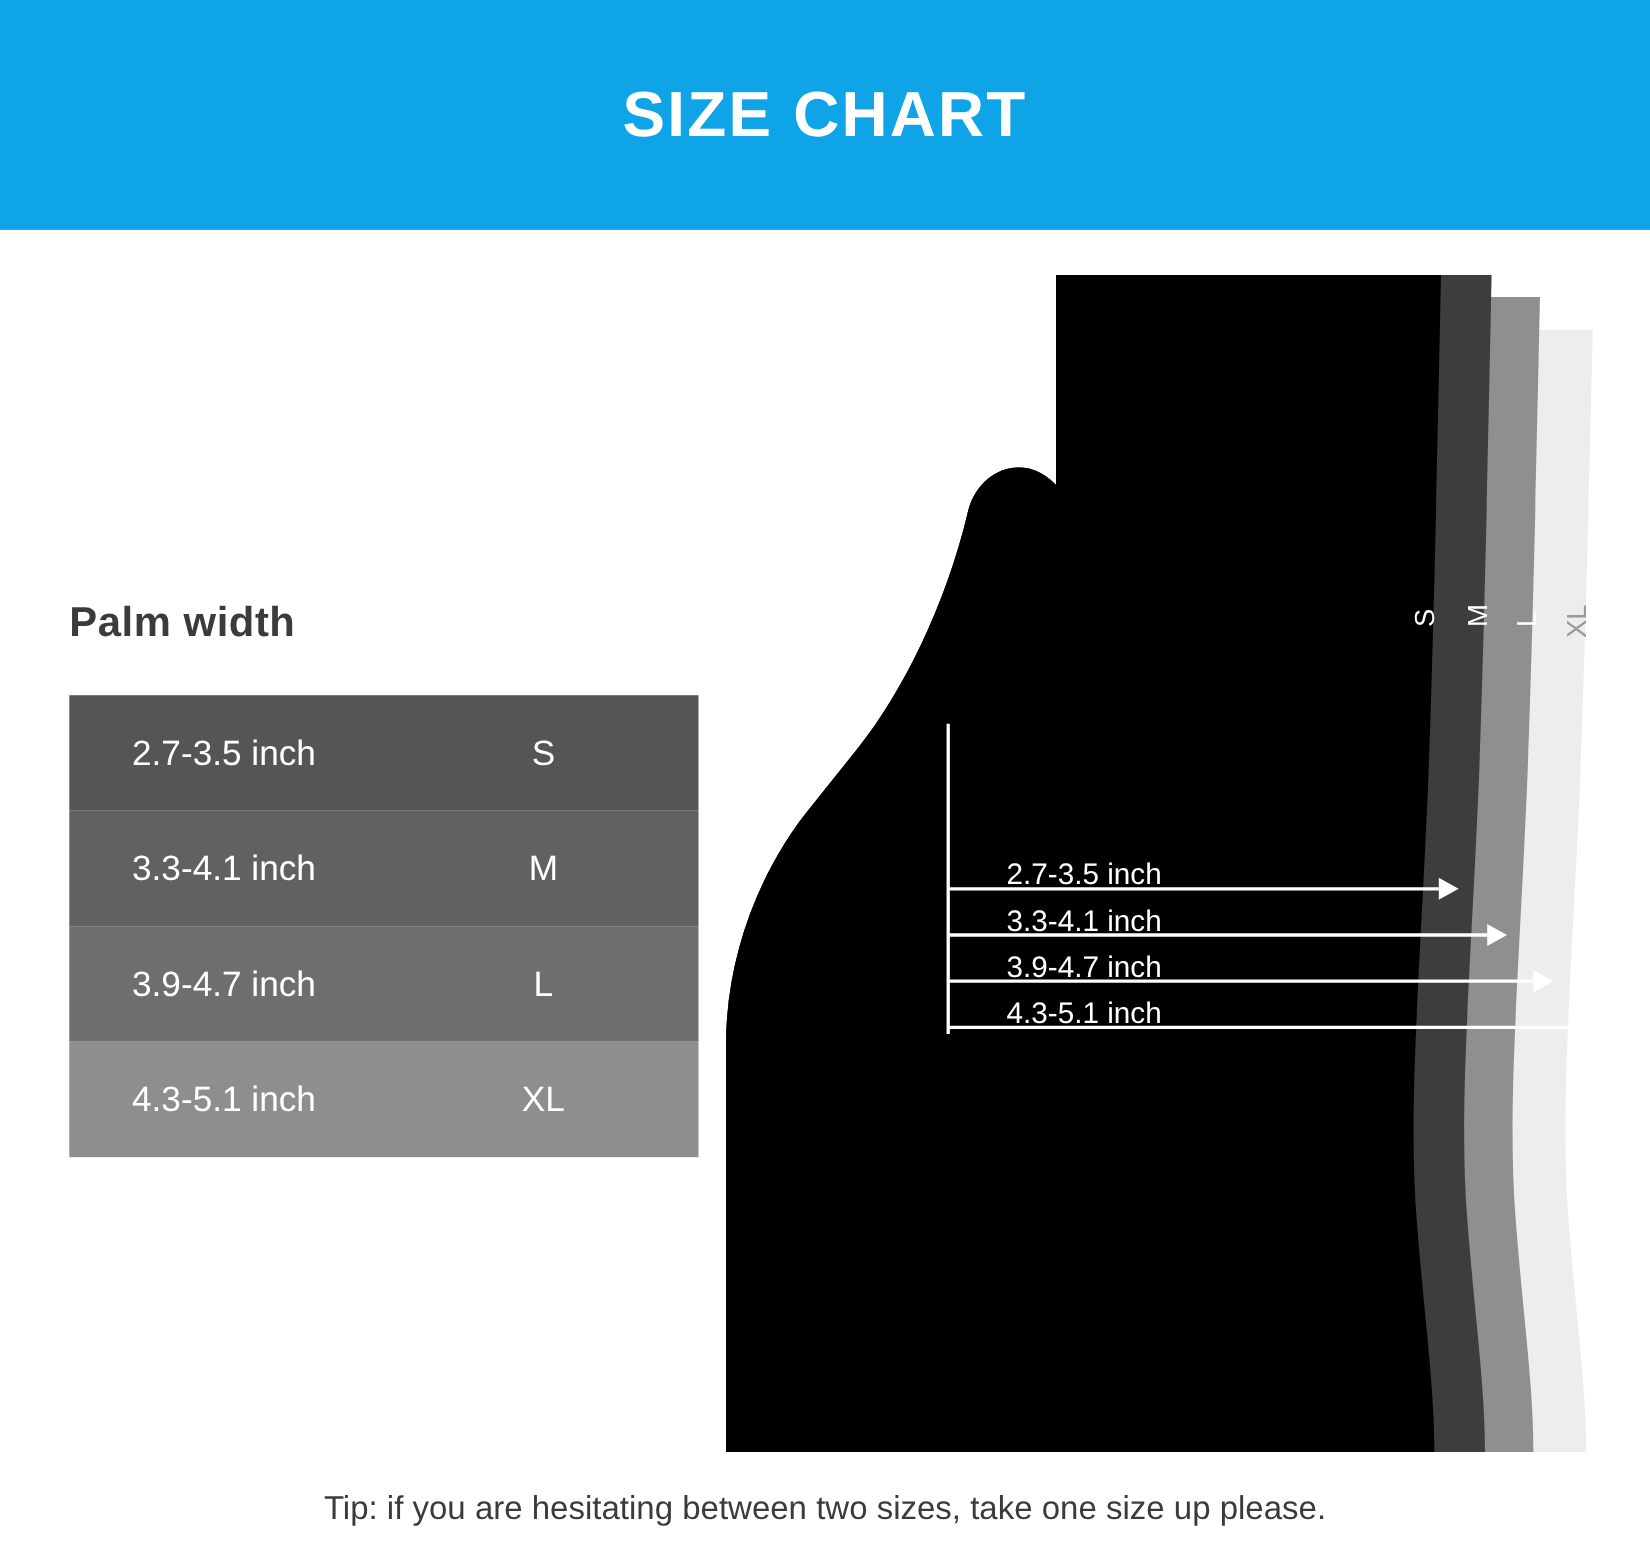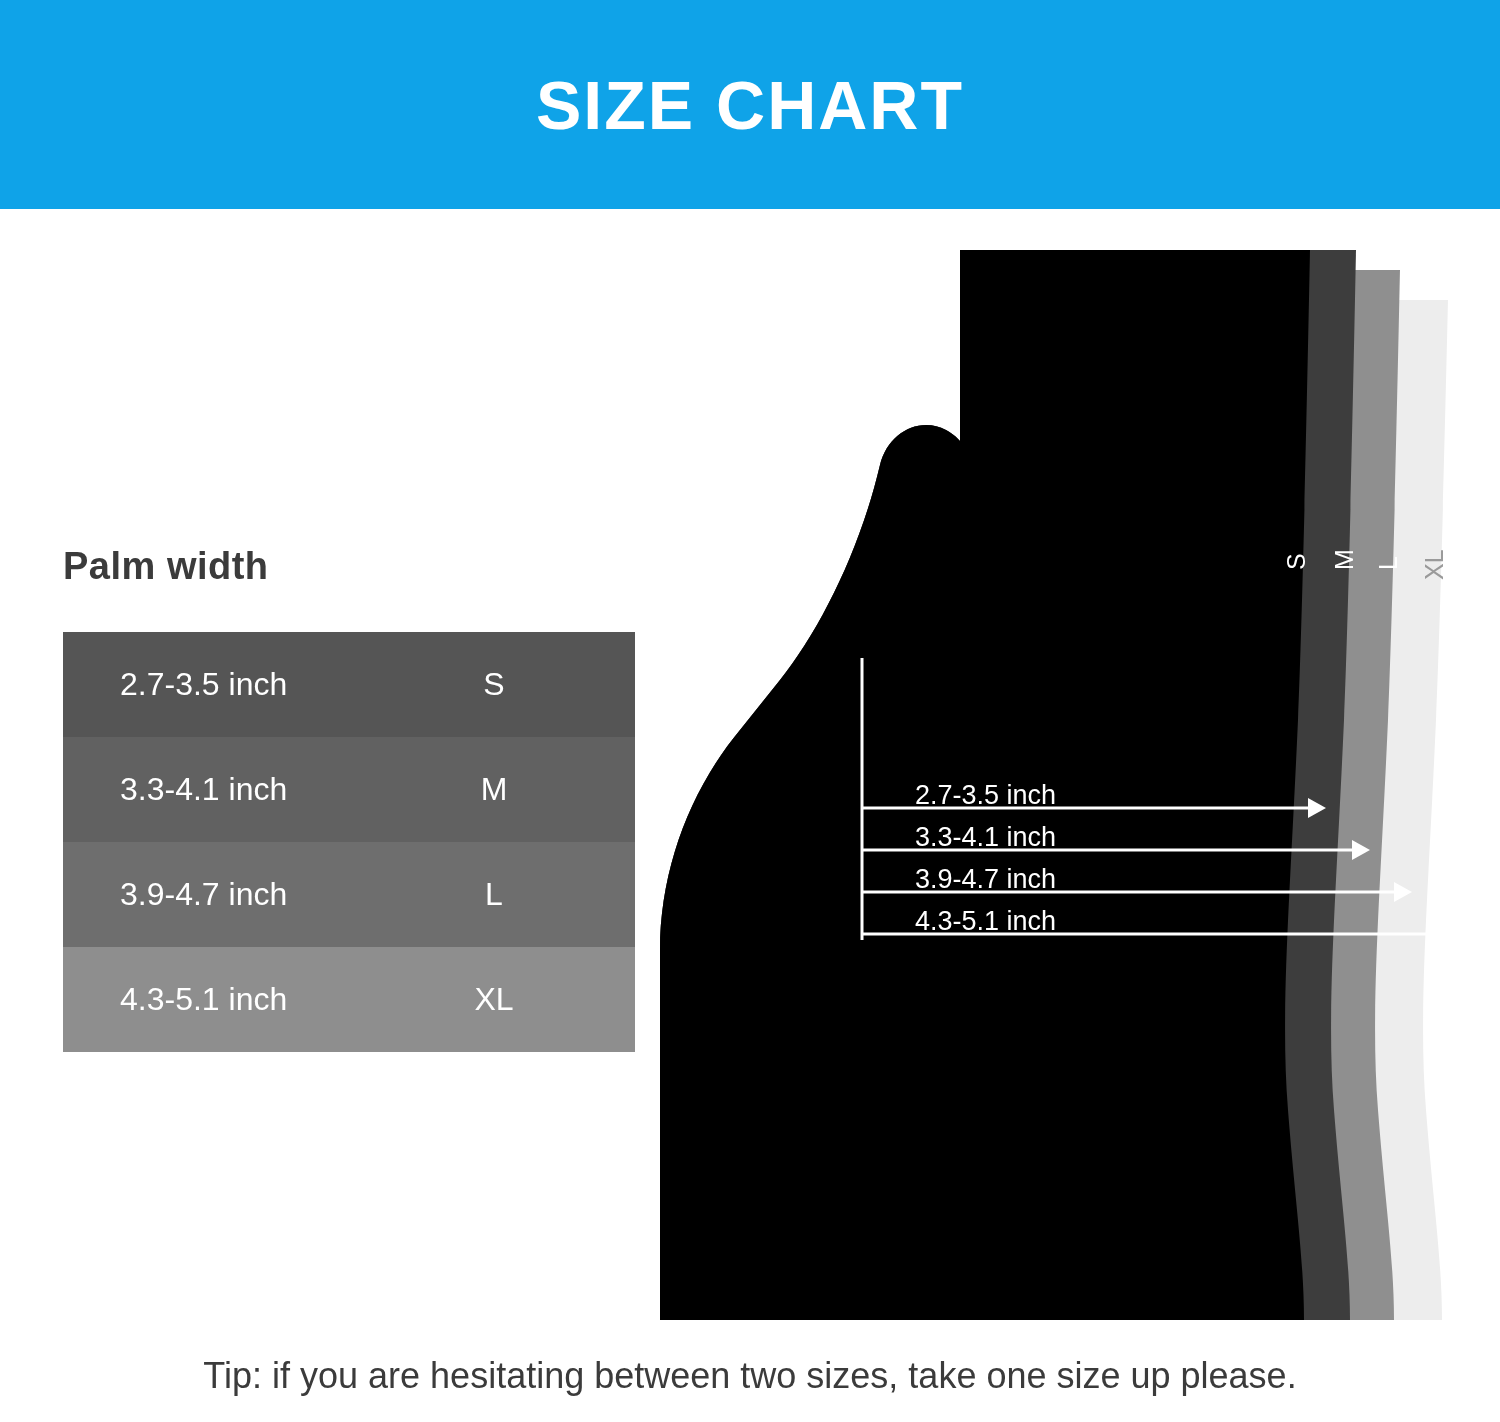--- a/index.html
+++ b/index.html
@@ -22,21 +22,21 @@
     top: 0;
     width: 1500px;
     height: 209px;
     background: #0fa3e8;
     display: flex;
     align-items: center;
     justify-content: center;
   }
   .header-title {
     color: #ffffff;
-    font-size: 68px;
+    font-size: 58px;
     font-weight: bold;
     letter-spacing: 2px;
     line-height: 1;
     font-family: "Liberation Sans", sans-serif;
   }
 
   
   .palm-section {
     position: absolute;
     left: 63px;
@@ -101,21 +101,21 @@
     white-space: nowrap;
   }
 
   
   .tip {
     position: absolute;
     left: 0;
     top: 1355px;
     width: 1500px;
     text-align: center;
-    font-size: 36px;
+    font-size: 30px;
     color: #3b3b3b;
     font-family: "Liberation Sans", sans-serif;
   }
 </style>
 </head>
 <body>
 
 <div class="header-bar">
   <div class="header-title">SIZE CHART</div>
 </div>

